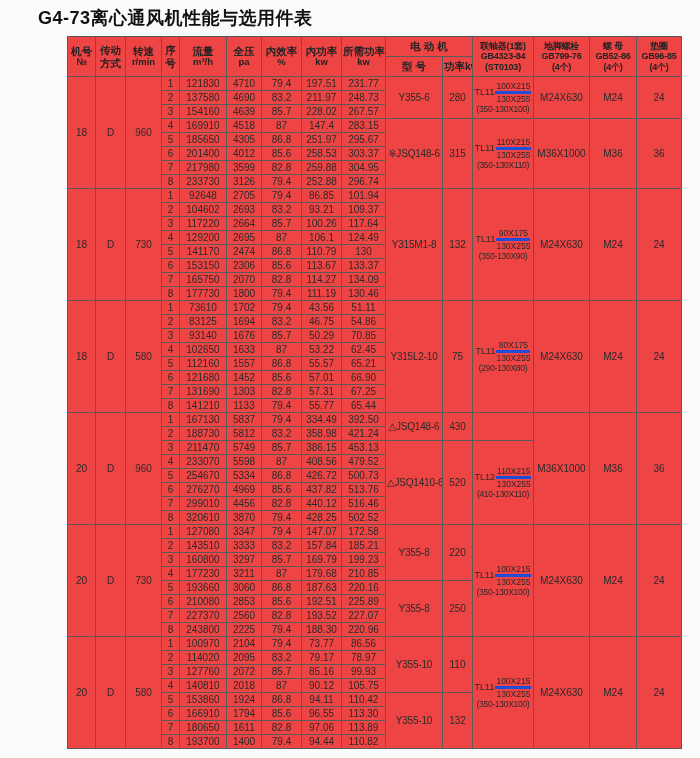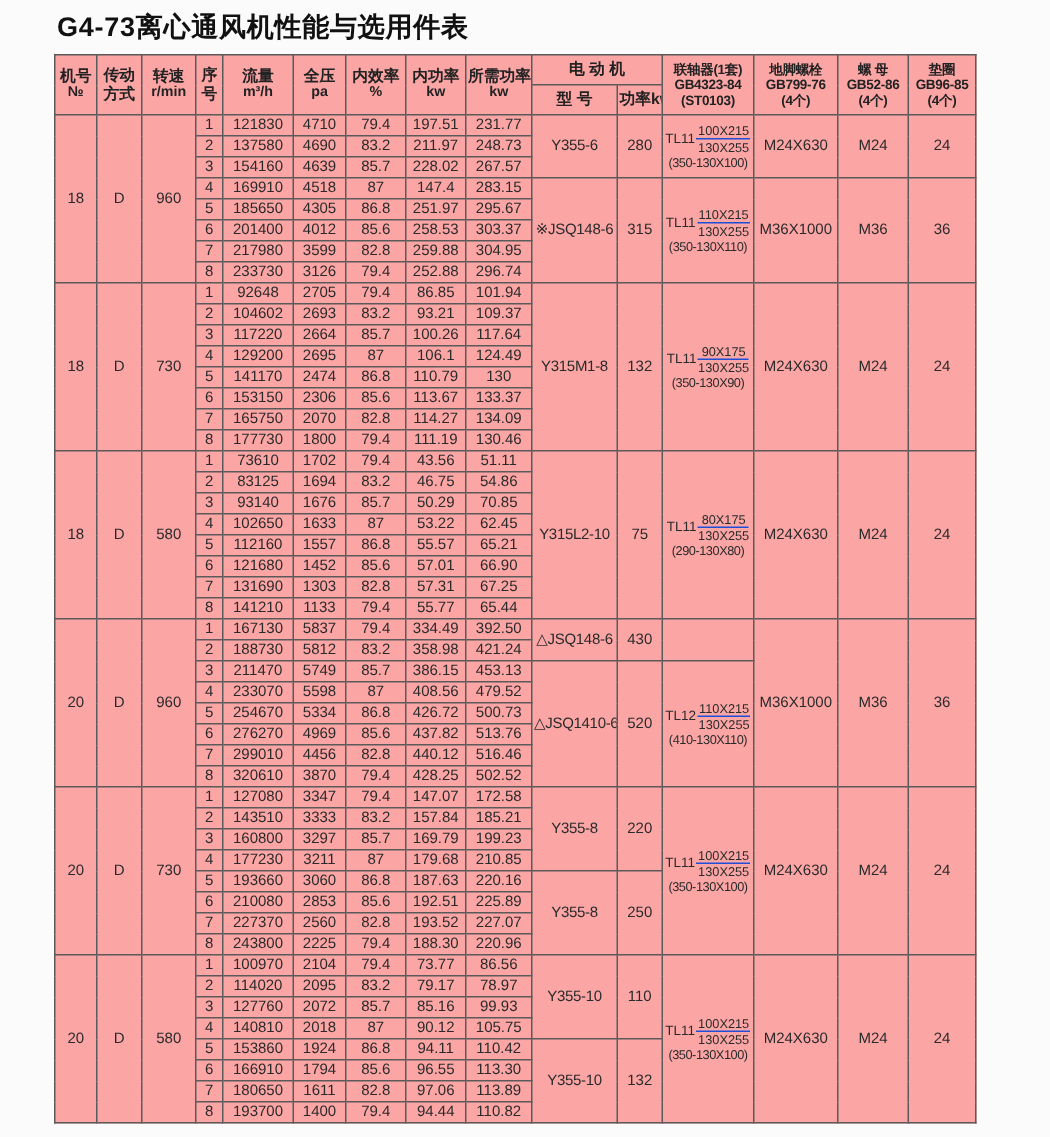--- a/index.html
+++ b/index.html
@@ -21,21 +21,22 @@
     font-size: 18px;
     font-weight: bold;
     letter-spacing: 0.5px;
     margin: 0 0 6px 2px;
     color: #111;
   }
   table.fan-table {
     border-collapse: collapse;
     table-layout: fixed;
     width: 614px;
-    background: #fca5a5;
+    background: #ef4444;
+    margin-left: 31px;
   }
   table.fan-table th, table.fan-table td {
     border: 1px solid #5a5a5a;
     padding: 0 1px;
     text-align: center;
     vertical-align: middle;
     overflow: hidden;
     white-space: nowrap;
   }
   table.fan-table thead th {
@@ -61,21 +62,21 @@
     display: inline-flex;
     align-items: center;
     justify-content: flex-start;
     gap: 1px;
   }
   .cpl-prefix { font-size: 9px; }
   .cpl-frac { display: inline-block; }
   .cpl-top {
     display: block;
     font-size: 8.5px;
-    border-bottom: 1px solid #1d4ed8;
+    border-bottom: 3px solid #1d4ed8;
     padding: 0 1px 1px 1px;
   }
   .cpl-bot { display: block; font-size: 8.5px; padding-top: 1px; }
   .cpl-note { display: block; font-size: 8.5px; letter-spacing: -0.3px; margin-top: 1px; }
 </style>
 </head>
 <body>
 
 <div class="page">
   <h1 class="doc-title">G4-73离心通风机性能与选用件表</h1>

